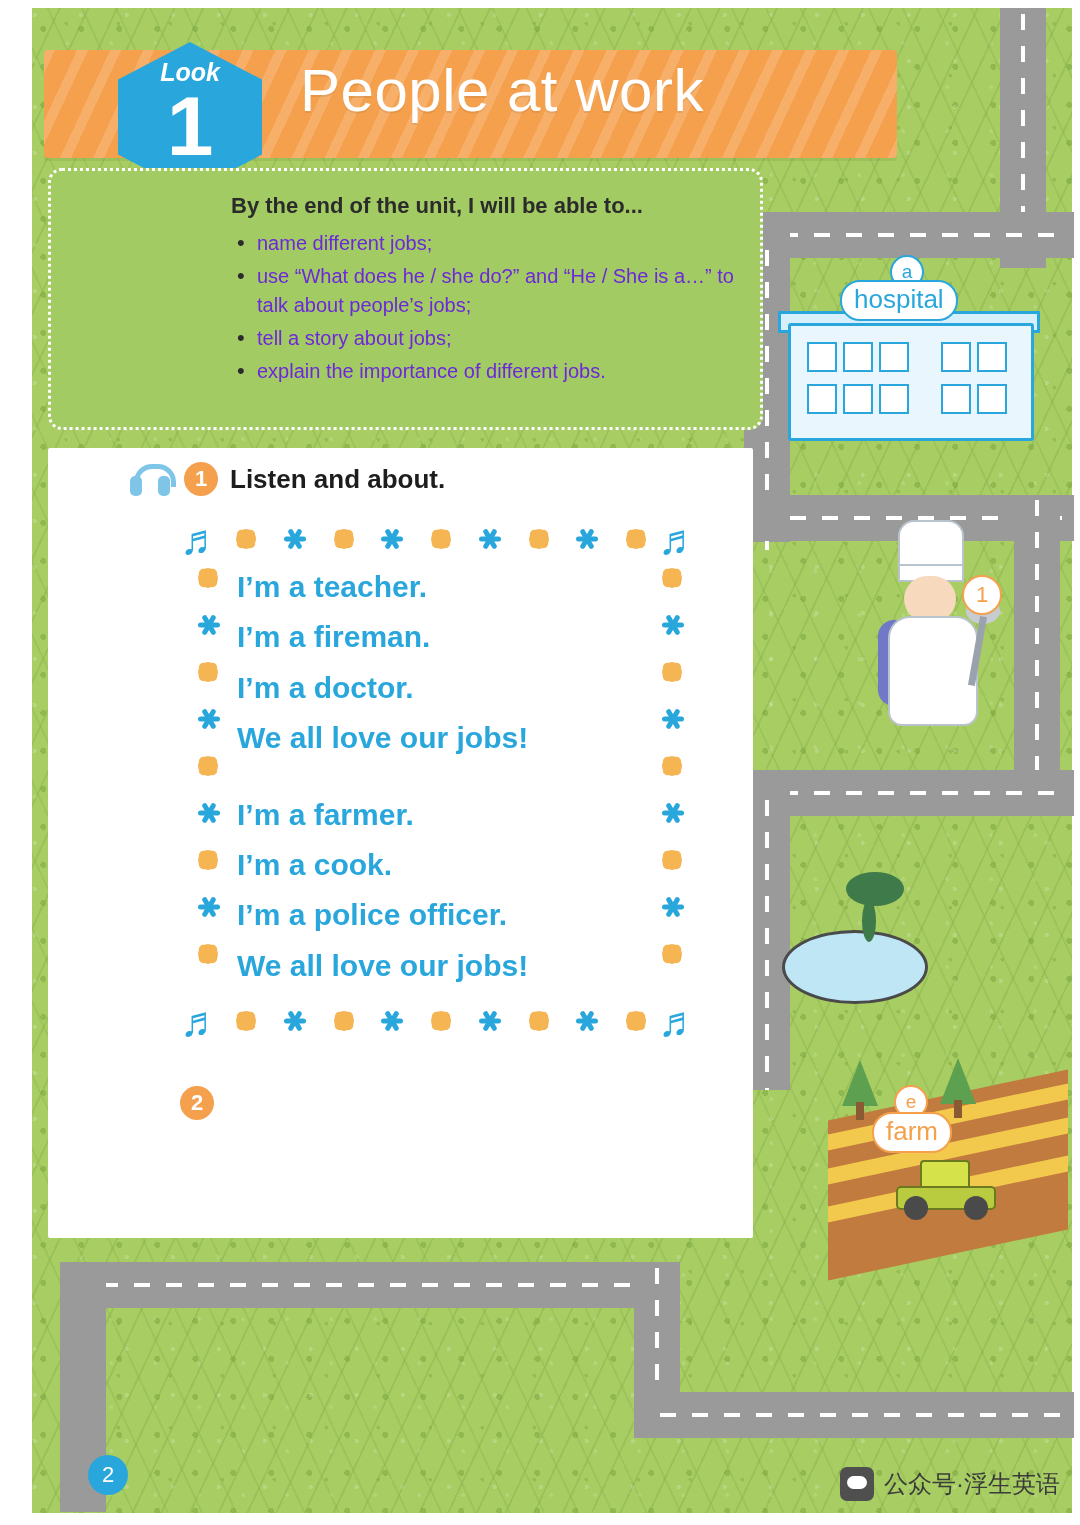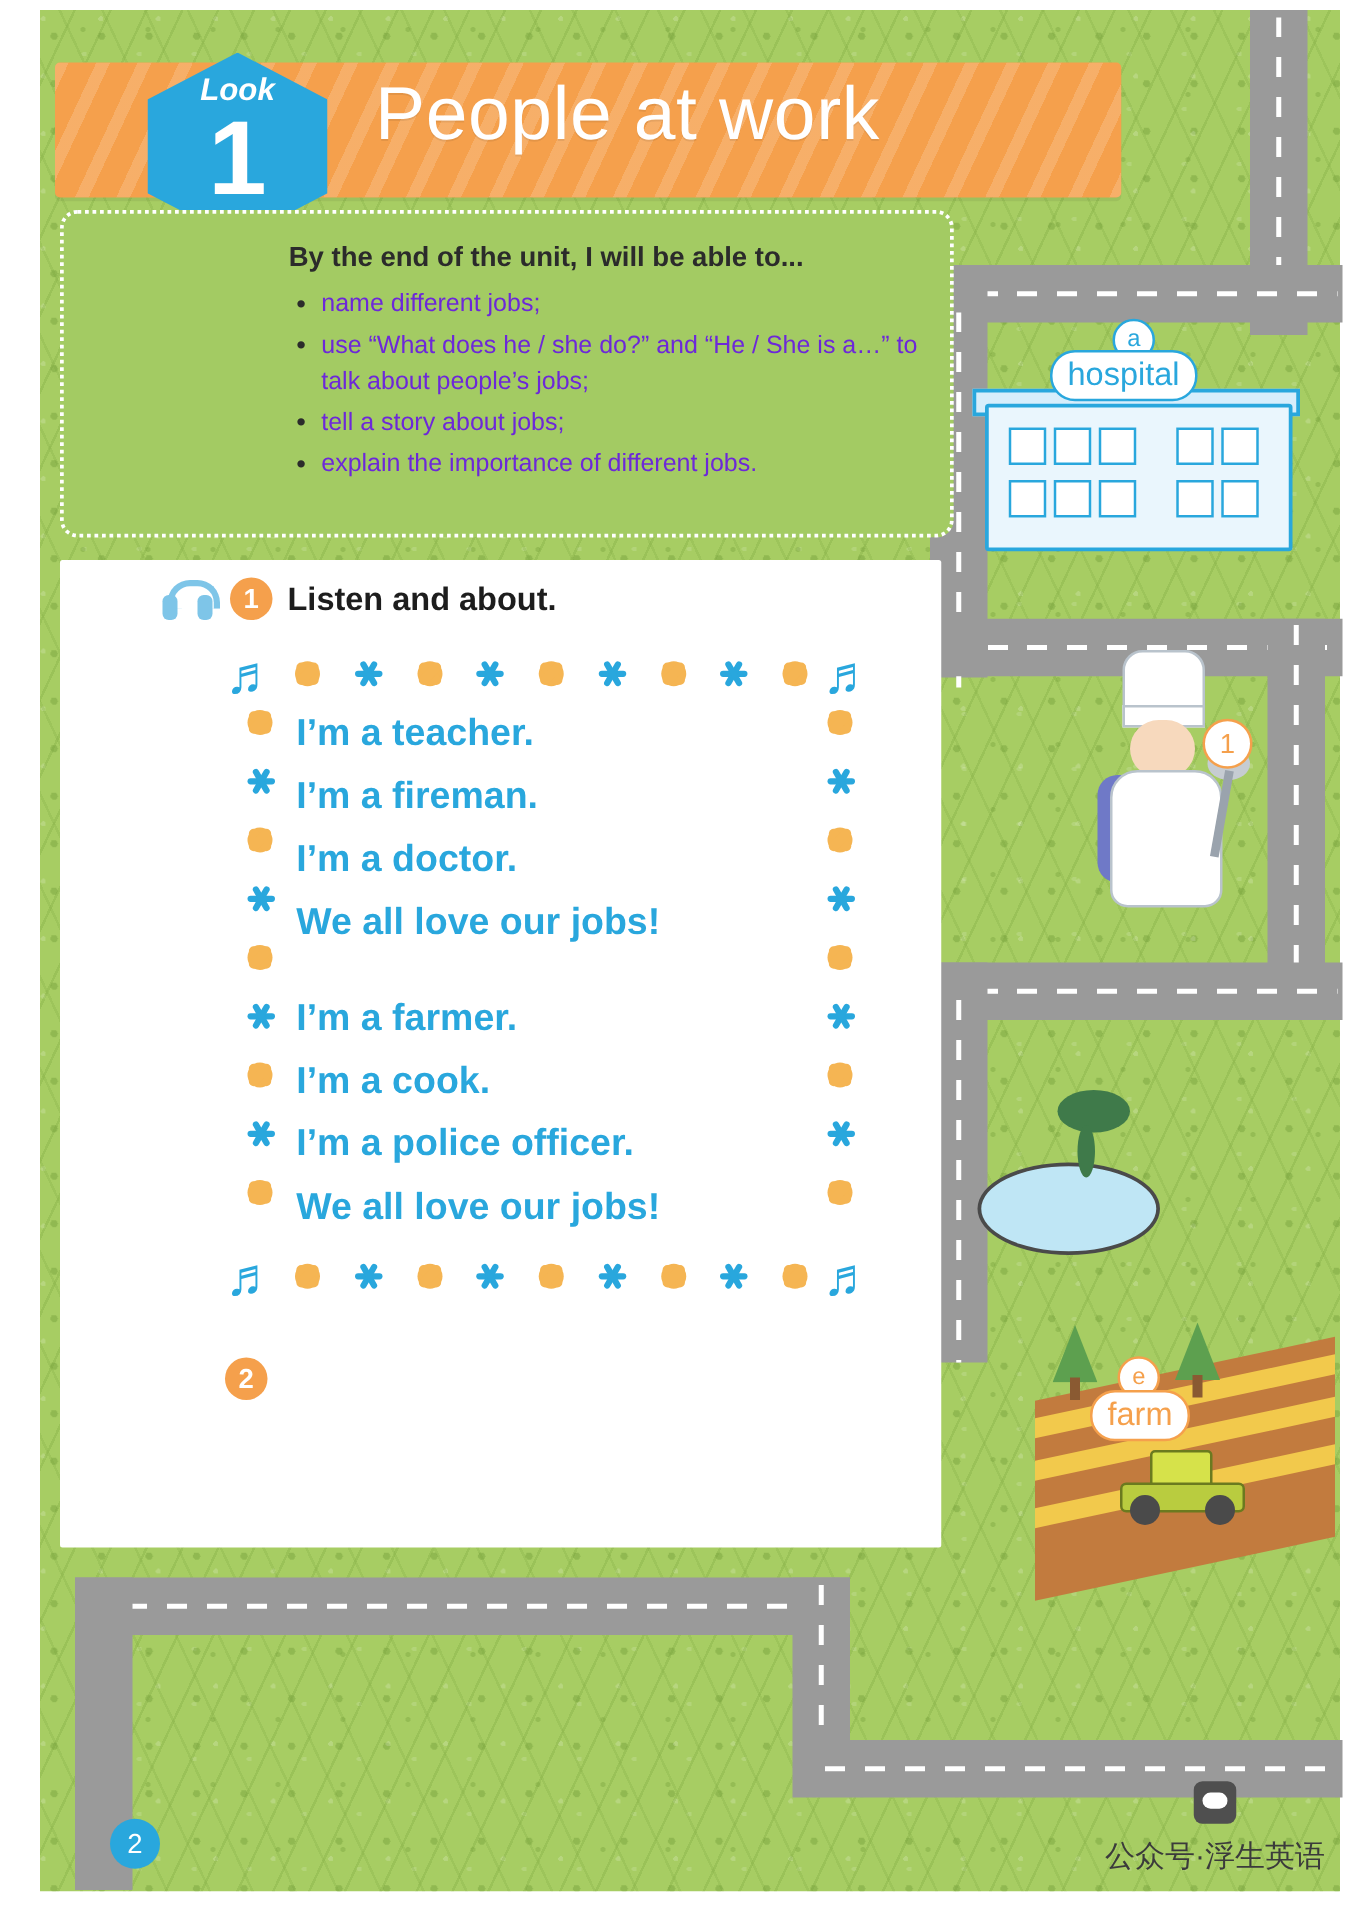--- a/index.html
+++ b/index.html
@@ -537,21 +537,20 @@
   }
   .watermark {
     position: absolute;
     right: 20px;
     bottom: 24px;
     display: flex;
     align-items: center;
     gap: 10px;
     font-size: 24px;
     color: #3b3b3b;
-    flex-direction: column;
   }
   .wm-icon {
     width: 34px; height: 34px;
     border-radius: 7px;
     background: #4f4f4f;
     position: relative;
   }
   .wm-icon:before {
     content: "";
     position: absolute;

